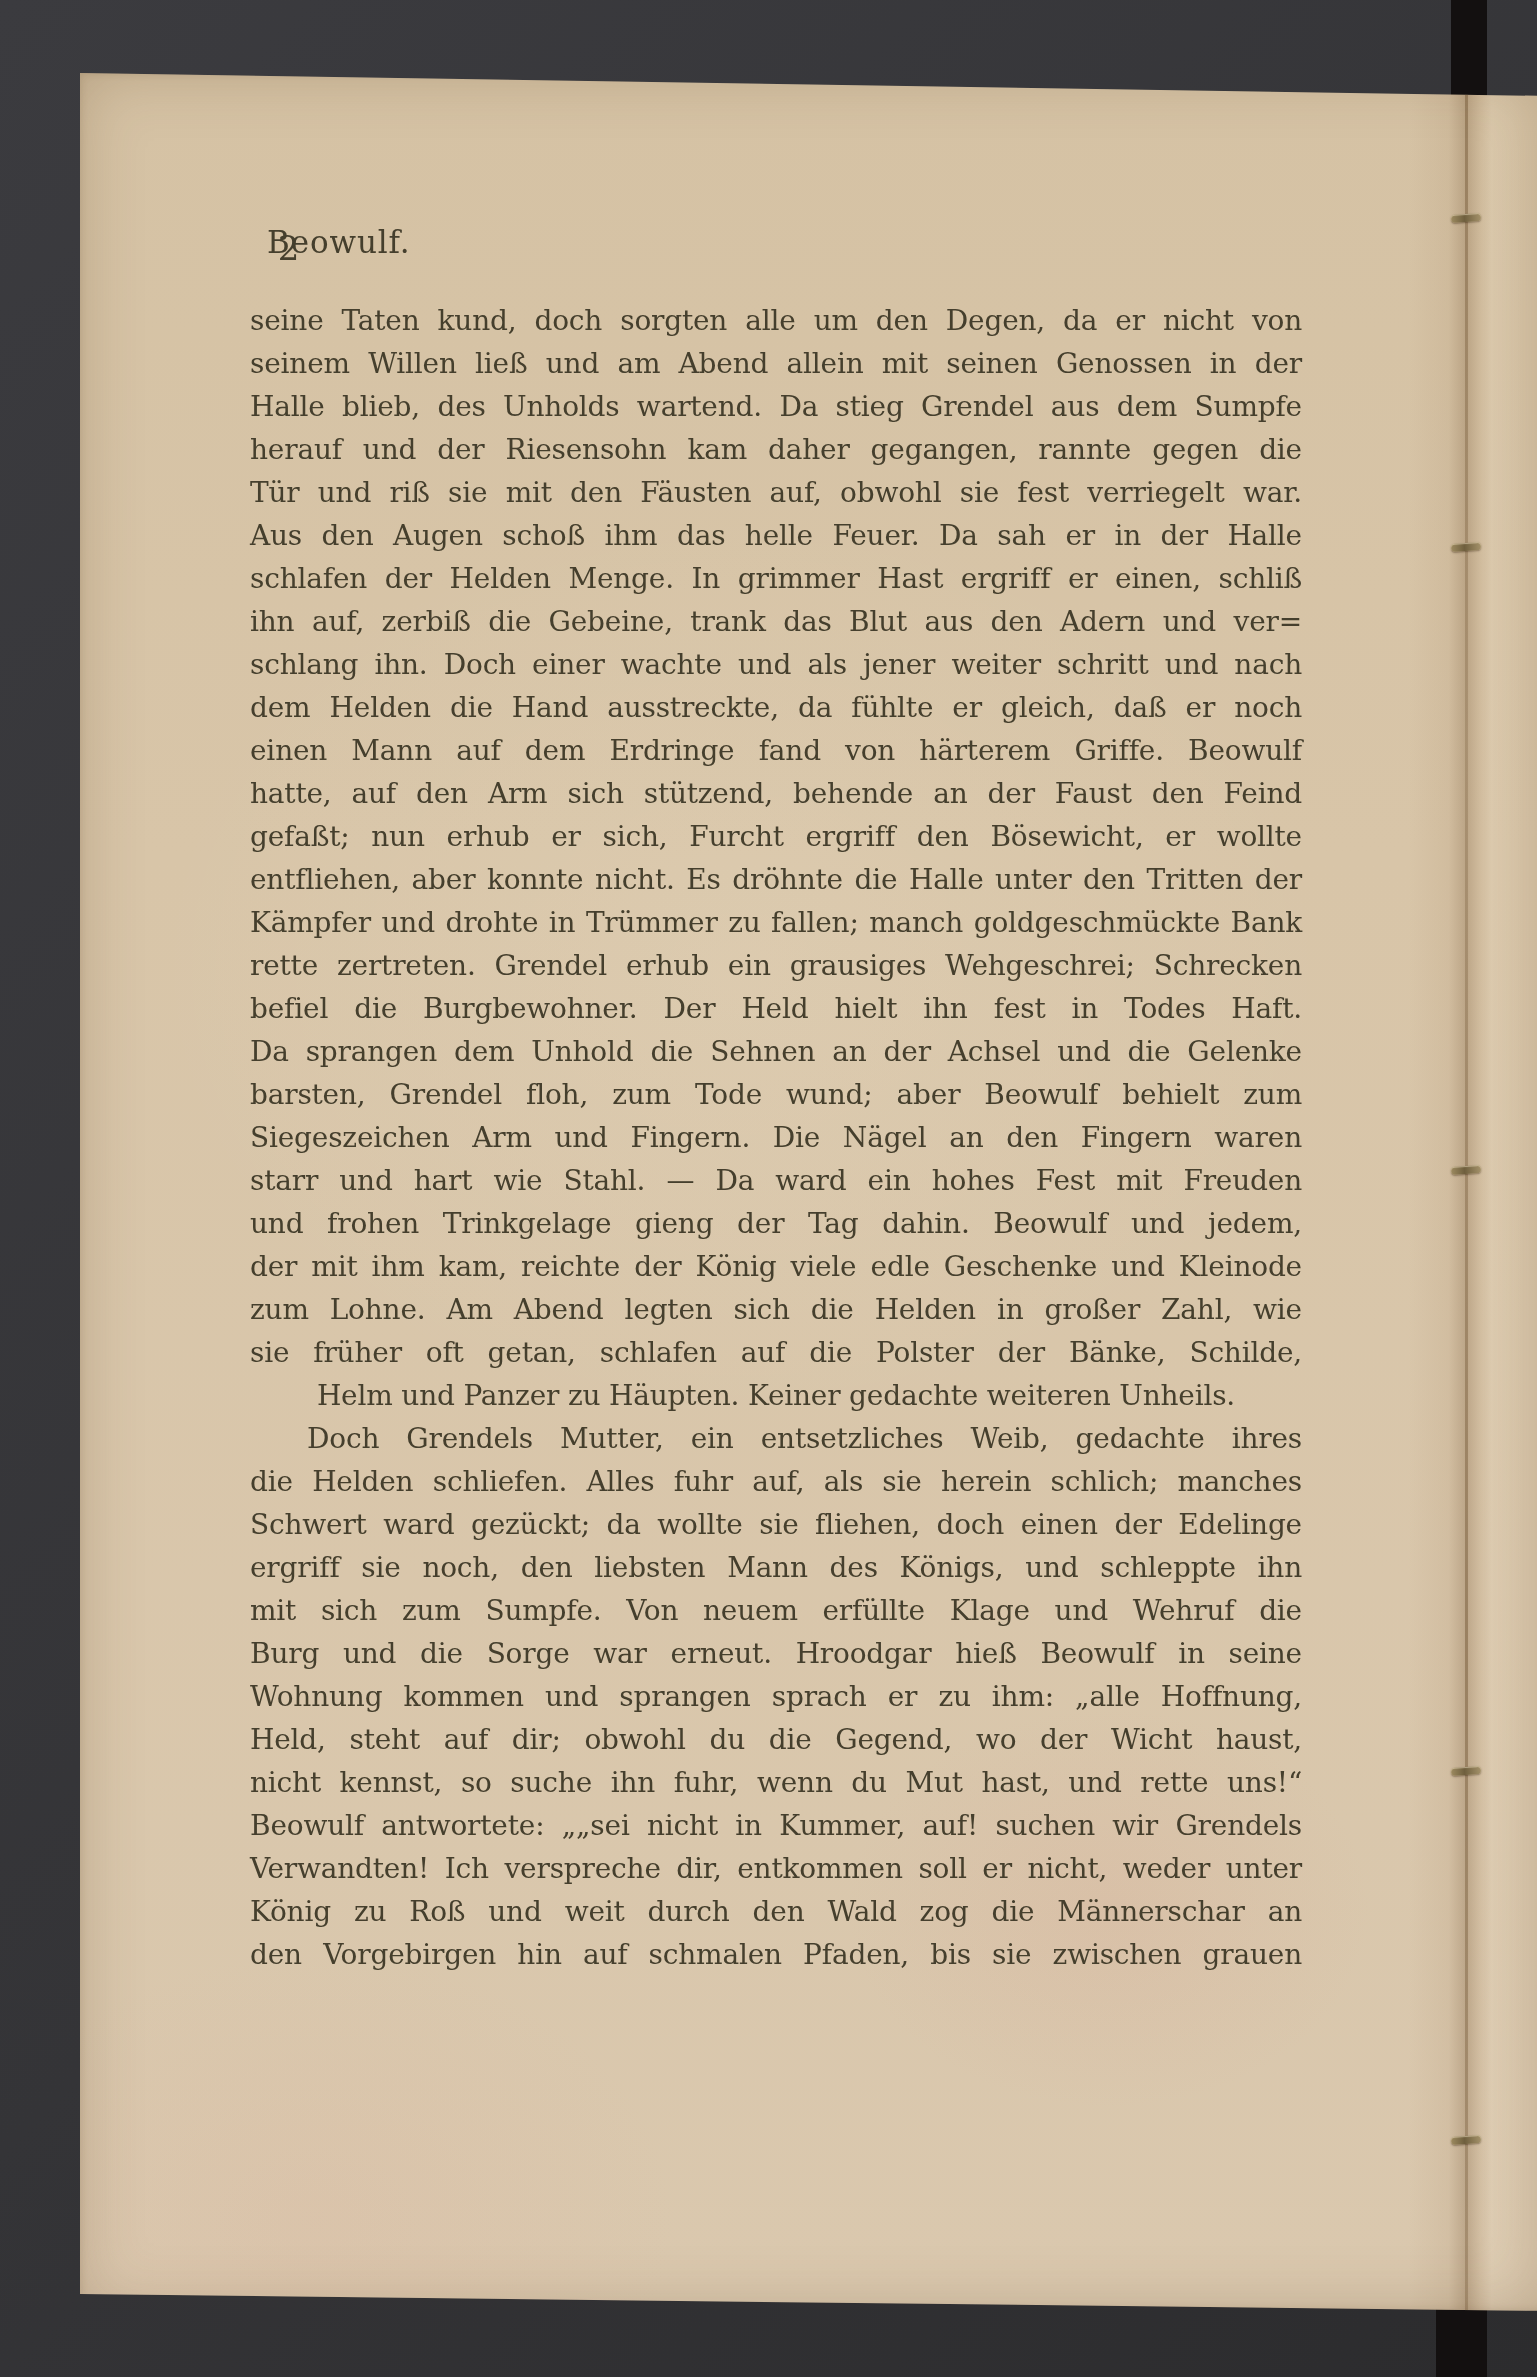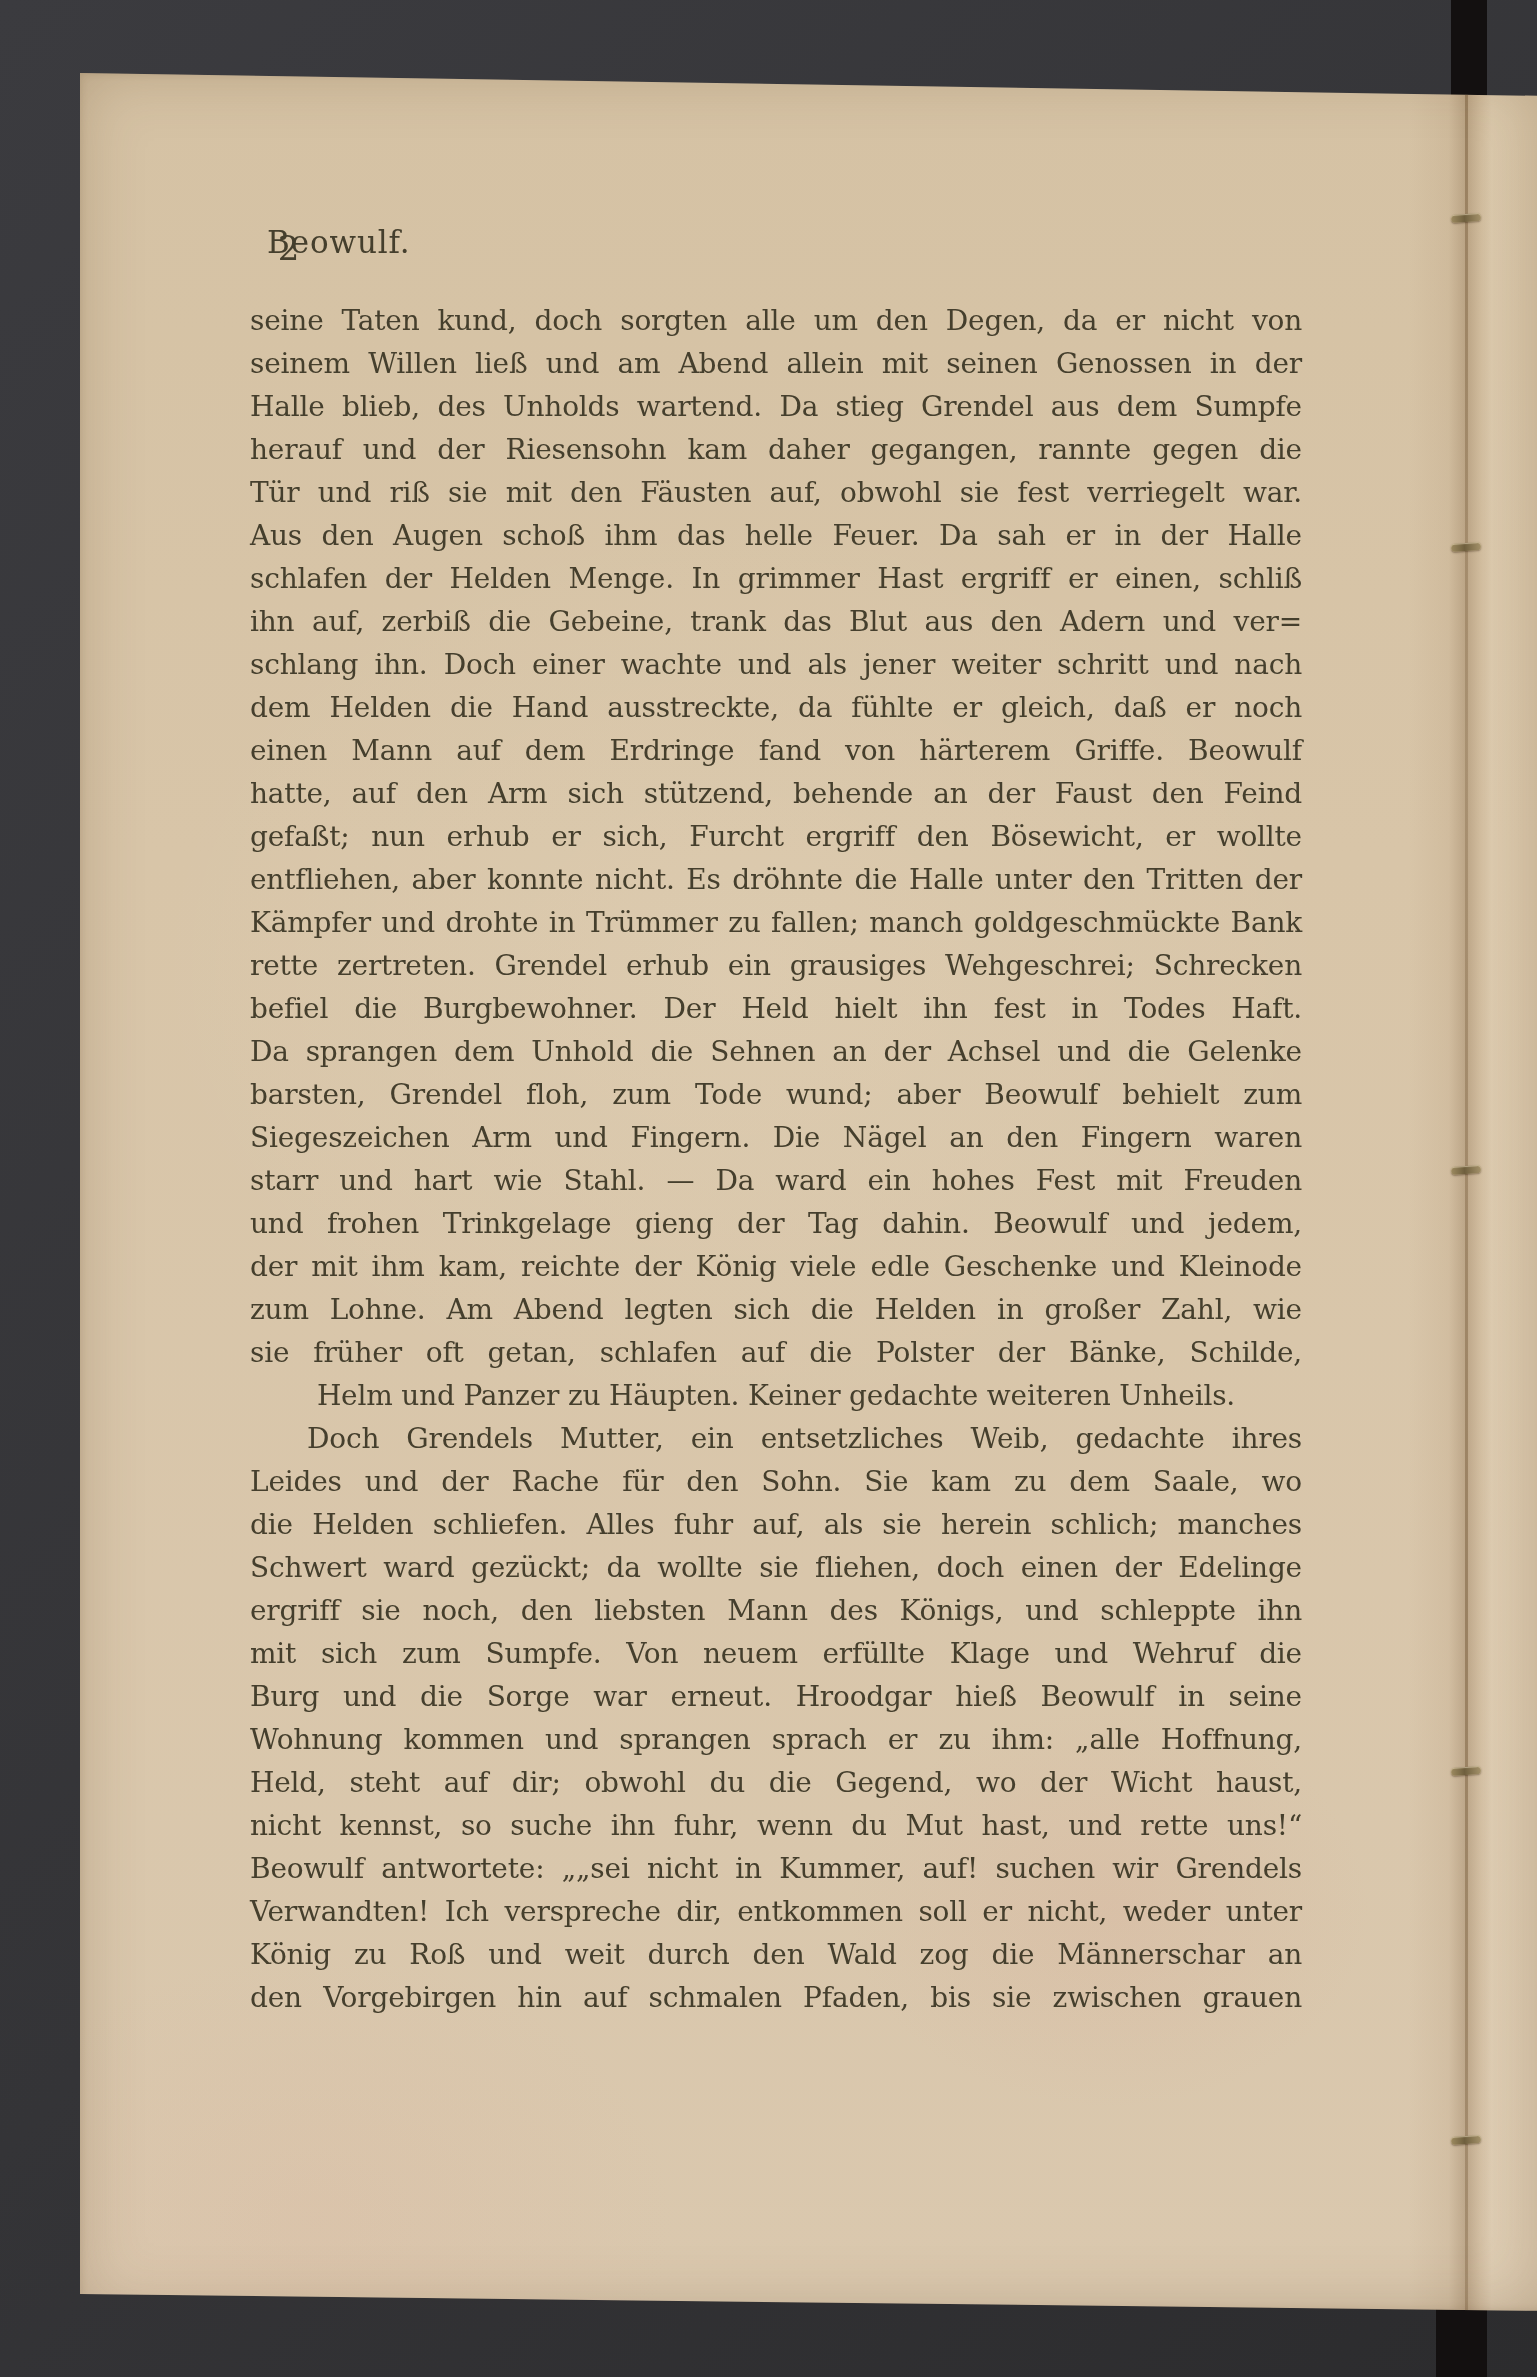--- a/index.html
+++ b/index.html
@@ -100,21 +100,20 @@
       <div class="line just">Da sprangen dem Unhold die Sehnen an der Achsel und die Gelenke</div>
       <div class="line just">barsten, Grendel floh, zum Tode wund; aber Beowulf behielt zum</div>
       <div class="line just">Siegeszeichen Arm und Fingern. Die Nägel an den Fingern waren</div>
       <div class="line just">starr und hart wie Stahl. — Da ward ein hohes Fest mit Freuden</div>
       <div class="line just">und frohen Trinkgelage gieng der Tag dahin. Beowulf und jedem,</div>
       <div class="line just">der mit ihm kam, reichte der König viele edle Geschenke und Kleinode</div>
       <div class="line just">zum Lohne. Am Abend legten sich die Helden in großer Zahl, wie</div>
       <div class="line just">sie früher oft getan, schlafen auf die Polster der Bänke, Schilde,</div>
       <div class="line">Helm und Panzer zu Häupten. Keiner gedachte weiteren Unheils.</div>
       <div class="line just ind">Doch Grendels Mutter, ein entsetzliches Weib, gedachte ihres</div>
-      <div class="line just">Leides und der Rache für den Sohn. Sie kam zu dem Saale, wo</div>
       <div class="line just">die Helden schliefen. Alles fuhr auf, als sie herein schlich; manches</div>
       <div class="line just">Schwert ward gezückt; da wollte sie fliehen, doch einen der Edelinge</div>
       <div class="line just">ergriff sie noch, den liebsten Mann des Königs, und schleppte ihn</div>
       <div class="line just">mit sich zum Sumpfe. Von neuem erfüllte Klage und Wehruf die</div>
       <div class="line just">Burg und die Sorge war erneut. Hroodgar hieß Beowulf in seine</div>
       <div class="line just">Wohnung kommen und sprangen sprach er zu ihm: „alle Hoffnung,</div>
       <div class="line just">Held, steht auf dir; obwohl du die Gegend, wo der Wicht haust,</div>
       <div class="line just">nicht kennst, so suche ihn fuhr, wenn du Mut hast, und rette uns!“</div>
       <div class="line just">Beowulf antwortete: „„sei nicht in Kummer, auf! suchen wir Grendels</div>
       <div class="line just">Verwandten! Ich verspreche dir, entkommen soll er nicht, weder unter</div>

